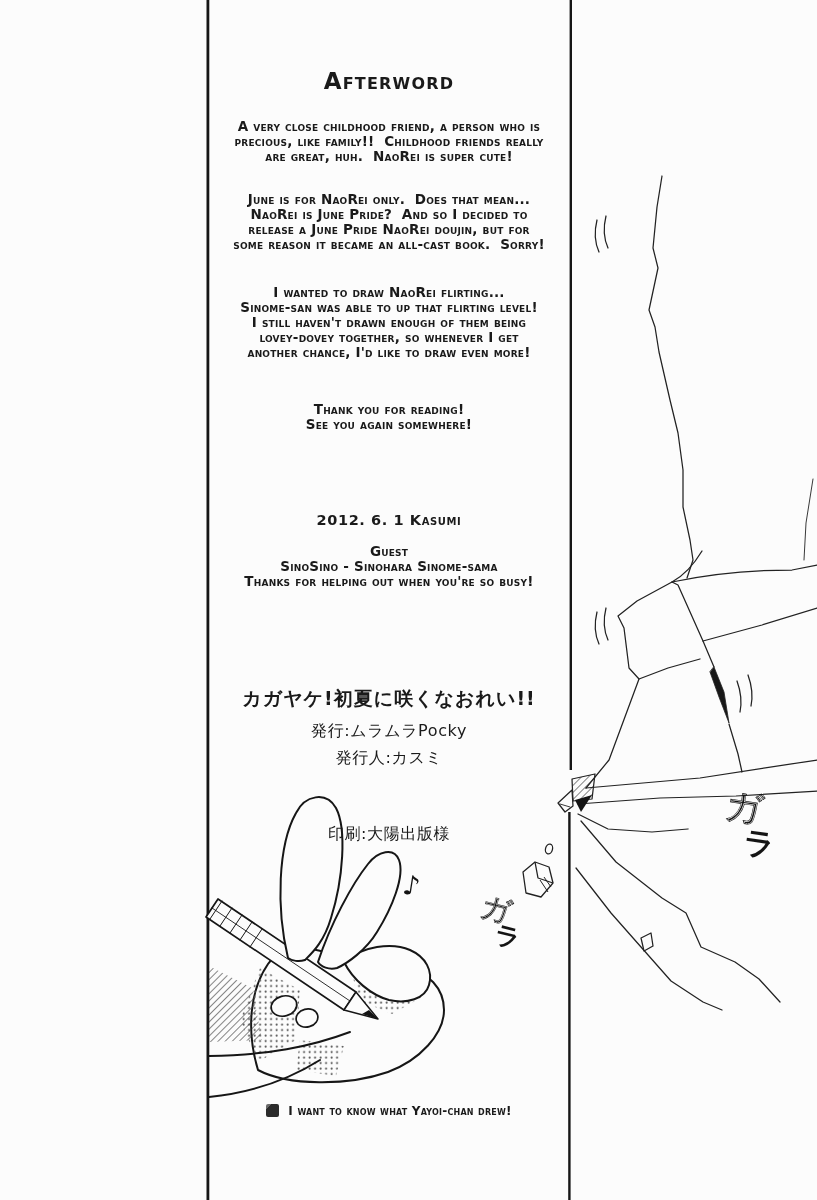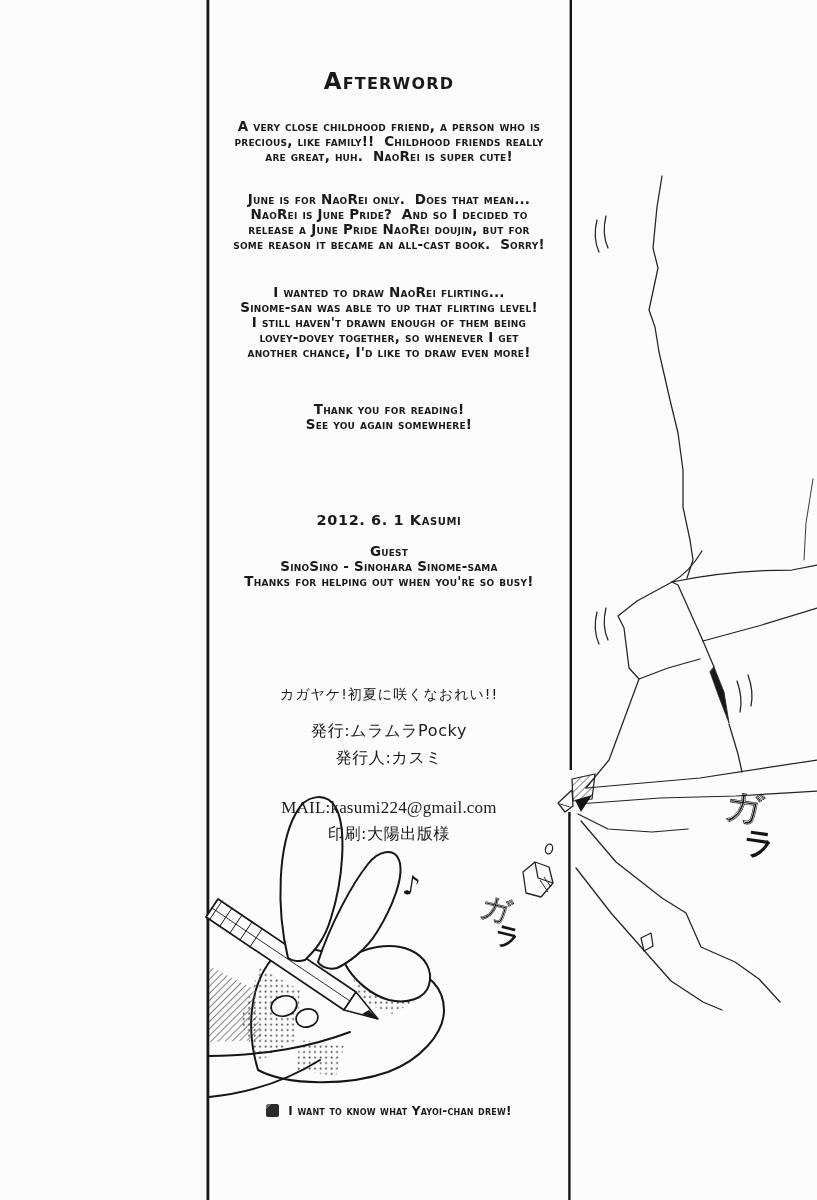--- a/index.html
+++ b/index.html
@@ -35,21 +35,21 @@
     font-size:23px;
     letter-spacing:1.2px;
   }
   .signoff{
     font-variant:small-caps;
     font-variant-caps:small-caps;
     font-weight:700;
     font-size:14.5px;
     letter-spacing:.6px;
   }
-  .jp-title{font-weight:400;font-size:14px;letter-spacing:1px;}
+  .jp-title{font-weight:700;font-size:19px;letter-spacing:1px;}
   .jp-line{font-weight:400;font-size:16px;letter-spacing:.6px;}
   .mail-line{font-family:"Liberation Serif",serif;font-weight:400;font-size:17px;letter-spacing:.2px;}
   .caption{
     font-variant:small-caps;
     font-variant-caps:small-caps;
     font-weight:700;
     font-size:12px;
     letter-spacing:.2px;
   }
   .stamp{
@@ -196,21 +196,20 @@
 
   <div class="col comic" style="top:544px">
     <div class="ln">Guest</div>
     <div class="ln">SinoSino - Sinohara Sinome-sama</div>
     <div class="ln">Thanks for helping out when you're so busy!</div>
   </div>
 
   <div class="col jp-title" style="top:686px">カガヤケ!初夏に咲くなおれい!!</div>
   <div class="col jp-line" style="top:721px">発行:ムラムラPocky</div>
   <div class="col jp-line" style="top:748px">発行人:カスミ</div>
-  <div class="col mail-line" style="top:798px">MAIL:kasumi224@gmail.com</div>
   <div class="col jp-line" style="top:824px">印刷:大陽出版様</div>
 
   <div class="sfx note">♪</div>
   <div class="sfx gara-left">
     <span class="g1">ガ</span>
     <span class="g2">ラ</span>
   </div>
   <div class="sfx gara-right">
     <span class="g1">ガ</span>
     <span class="g2">ラ</span>

